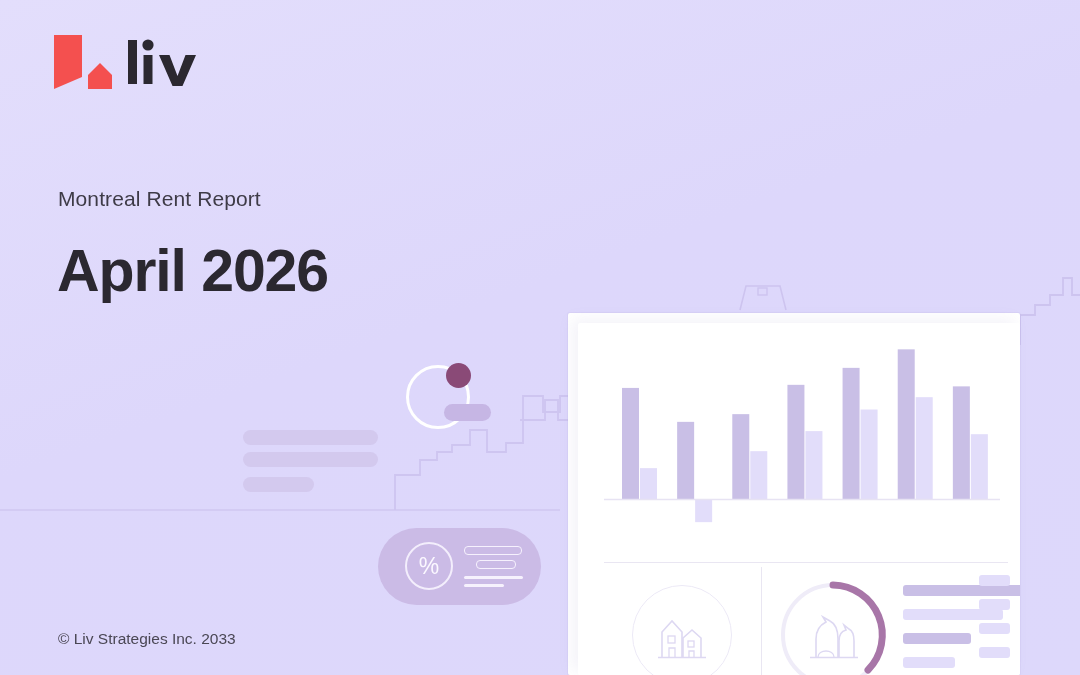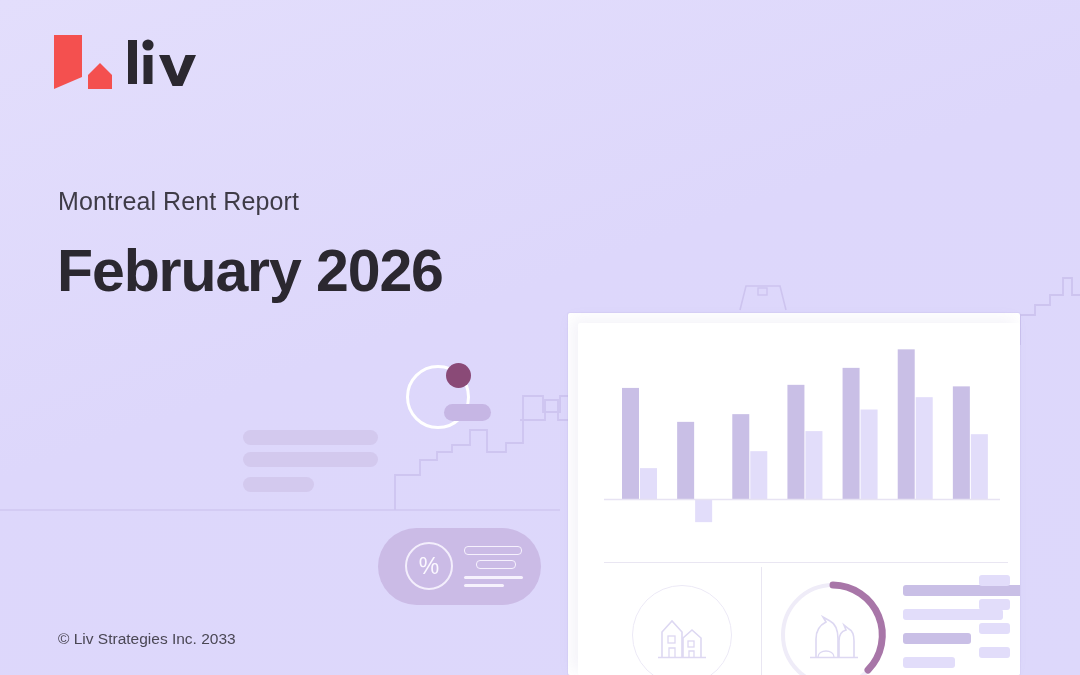--- a/index.html
+++ b/index.html
@@ -22,21 +22,21 @@
   .bg-svg { position: absolute; inset: 0; width: 1080px; height: 675px; }
 
   
   .logo { position: absolute; left: 52px; top: 33px; display: flex; align-items: center; gap: 12px; }
   .logo-mark { width: 62px; height: 58px; display: block; }
   .logo-word { width: 72px; height: 52px; display: block; }
 
   
   .kicker {
     position: absolute; left: 58px; top: 187px;
-    font-size: 25px; font-weight: 400; color: #3e3b47;
+    font-size: 21px; font-weight: 400; color: #3e3b47;
     letter-spacing: .1px; white-space: nowrap;
   }
   .bigtitle {
     position: absolute; left: 57px; top: 237px;
     font-size: 59px; font-weight: 700; color: #2b2830;
     letter-spacing: -1.1px; white-space: nowrap;
   }
   .copyright {
     position: absolute; left: 58px; top: 630px;
     font-size: 15.5px; font-weight: 400; color: #4a4754;
@@ -138,21 +138,21 @@
     </svg>
     <svg class="logo-word" viewBox="0 0 72 52">
       <rect x="2" y="4" width="9" height="44" fill="#2b2830"></rect>
       <circle cx="22" cy="9" r="5.6" fill="#2b2830"></circle>
       <rect x="17.5" y="19" width="9" height="29" fill="#2b2830"></rect>
       <path d="M33 19 H43.5 L51.5 40 L59.5 19 H70 L56.5 50 H46.5 Z" fill="#2b2830"></path>
     </svg>
   </div>
 
   <div class="kicker">Montreal Rent Report</div>
-  <div class="bigtitle">February 2026</div>
+  <div class="bigtitle">April 2026</div>
   <div class="copyright">© Liv Strategies Inc. 2033</div>
 
   <div class="ph p1"></div>
   <div class="ph p2"></div>
   <div class="ph p3"></div>
 
   <div class="ring"></div>
   <div class="ring-dot"></div>
   <div class="ring-pill"></div>
 

